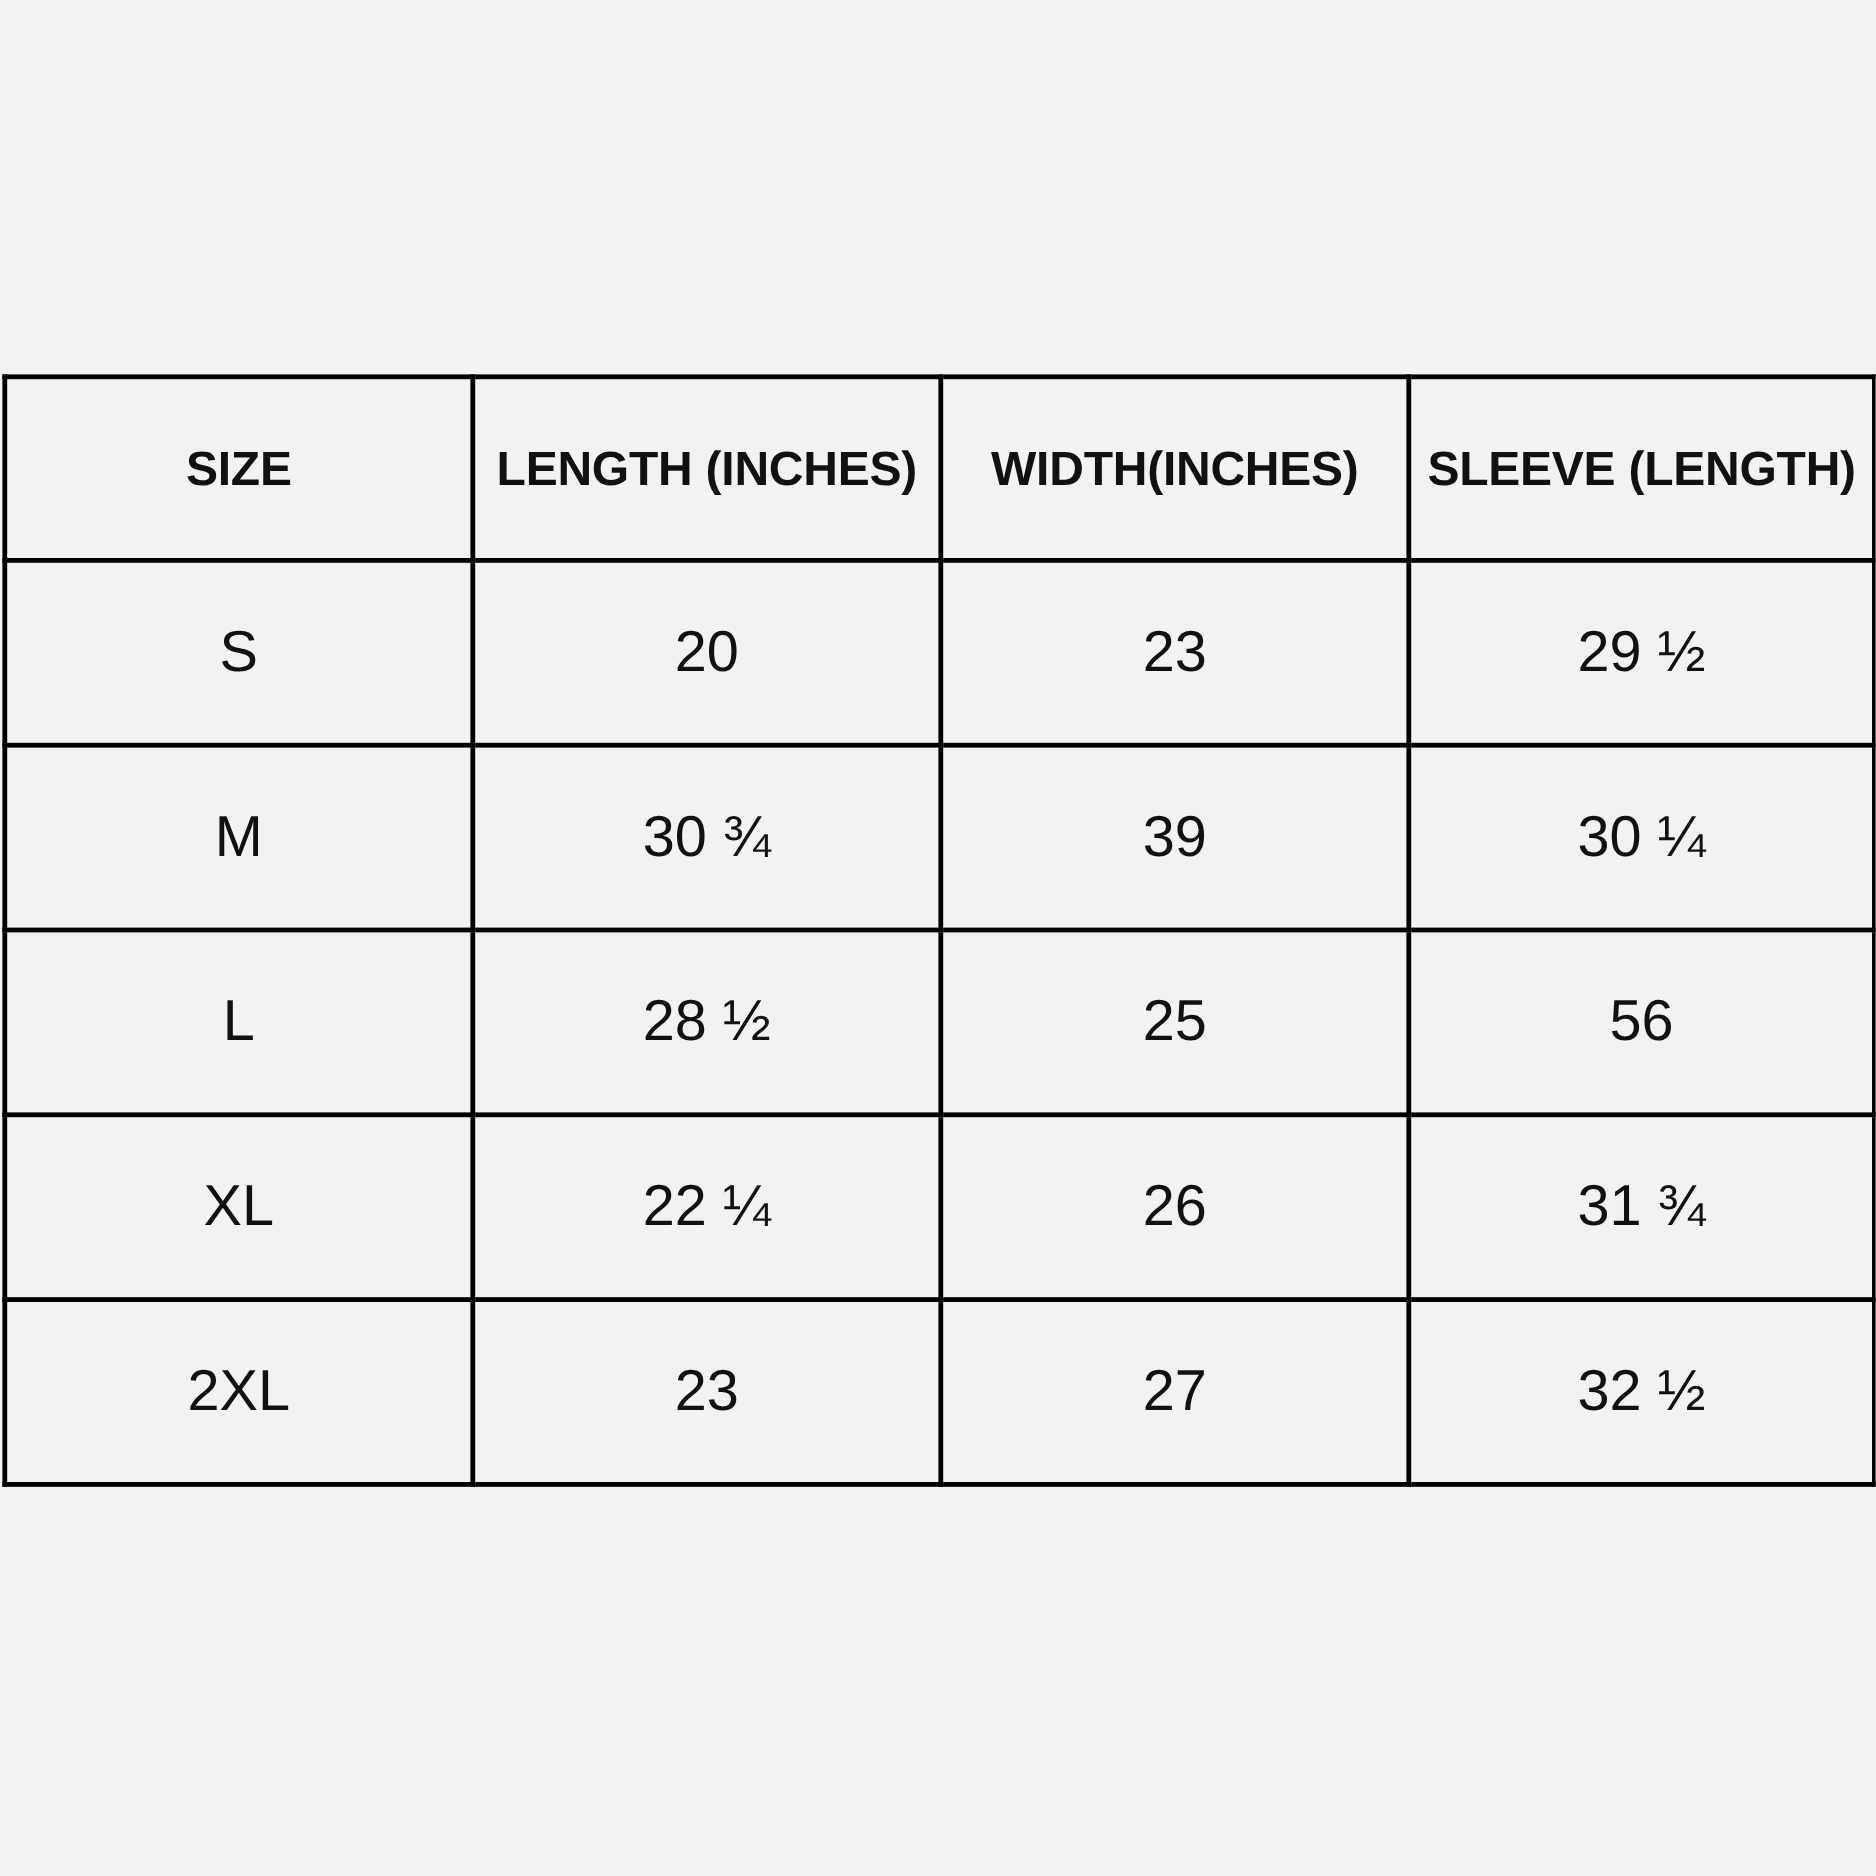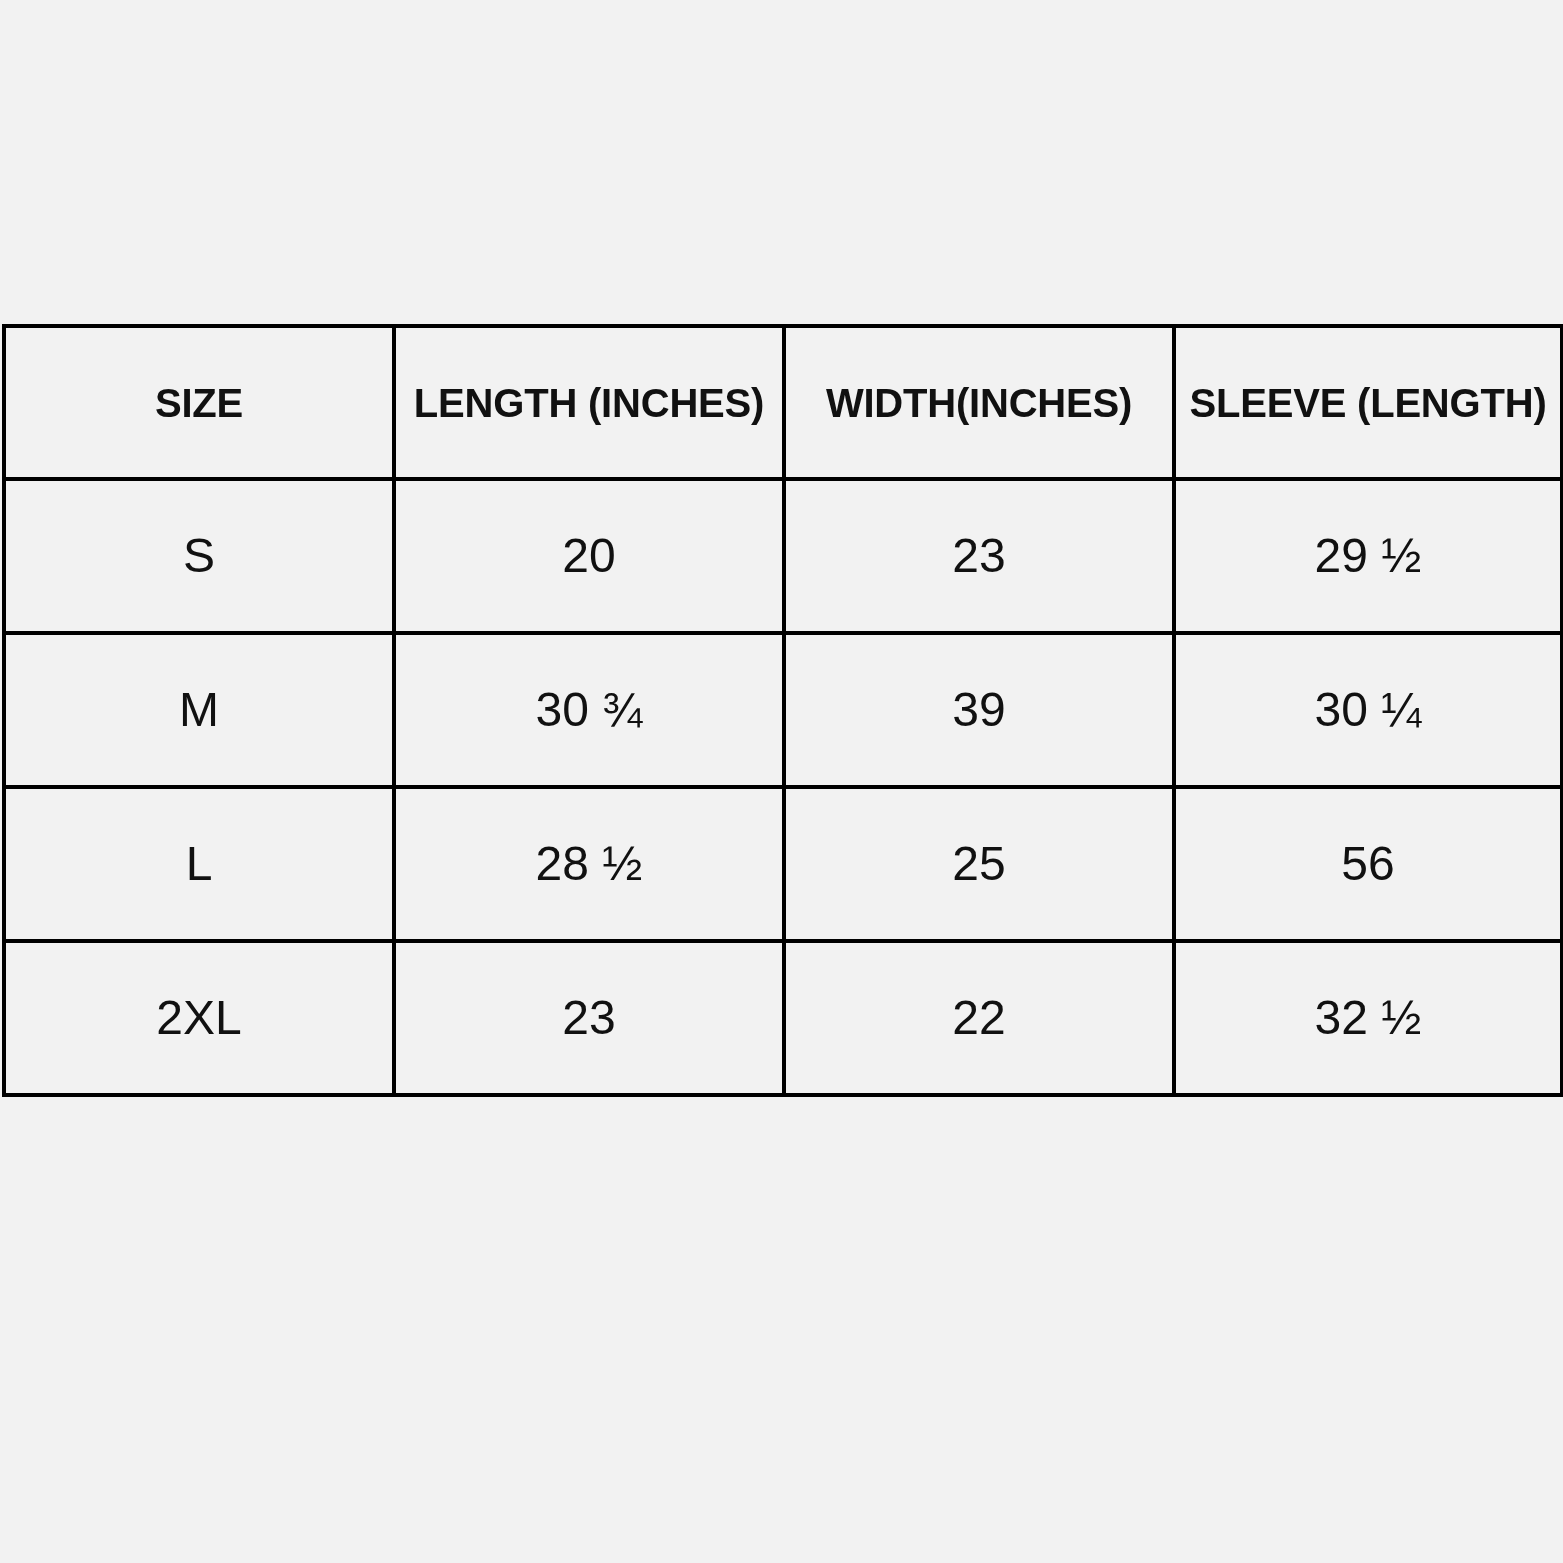--- a/index.html
+++ b/index.html
@@ -19,21 +19,21 @@
     position: relative;
     width: 1563px;
     height: 1563px;
     box-sizing: border-box;
   }
 
   
   #size-chart-wrap {
     position: absolute;
     left: 2px;
-    top: 324px;
+    top: 312px;
     width: 1310px;
   }
 
   table.size-chart {
     border-collapse: collapse;
     table-layout: fixed;
     width: 1558px;
     background: #f2f2f2;
   }
 
@@ -102,22 +102,28 @@
           <td>39</td>
           <td>30 ¼</td>
         </tr>
         <tr>
           <td>L</td>
           <td>28 ½</td>
           <td>25</td>
           <td>56</td>
         </tr>
         <tr>
+          <td>XL</td>
+          <td>22 ¼</td>
+          <td>26</td>
+          <td>31 ¾</td>
+        </tr>
+        <tr>
           <td>2XL</td>
           <td>23</td>
-          <td>22</td>
+          <td>27</td>
           <td>32 ½</td>
         </tr>
       </tbody>
     </table>
   </div>
 
 </div>
 
 </body></html>

